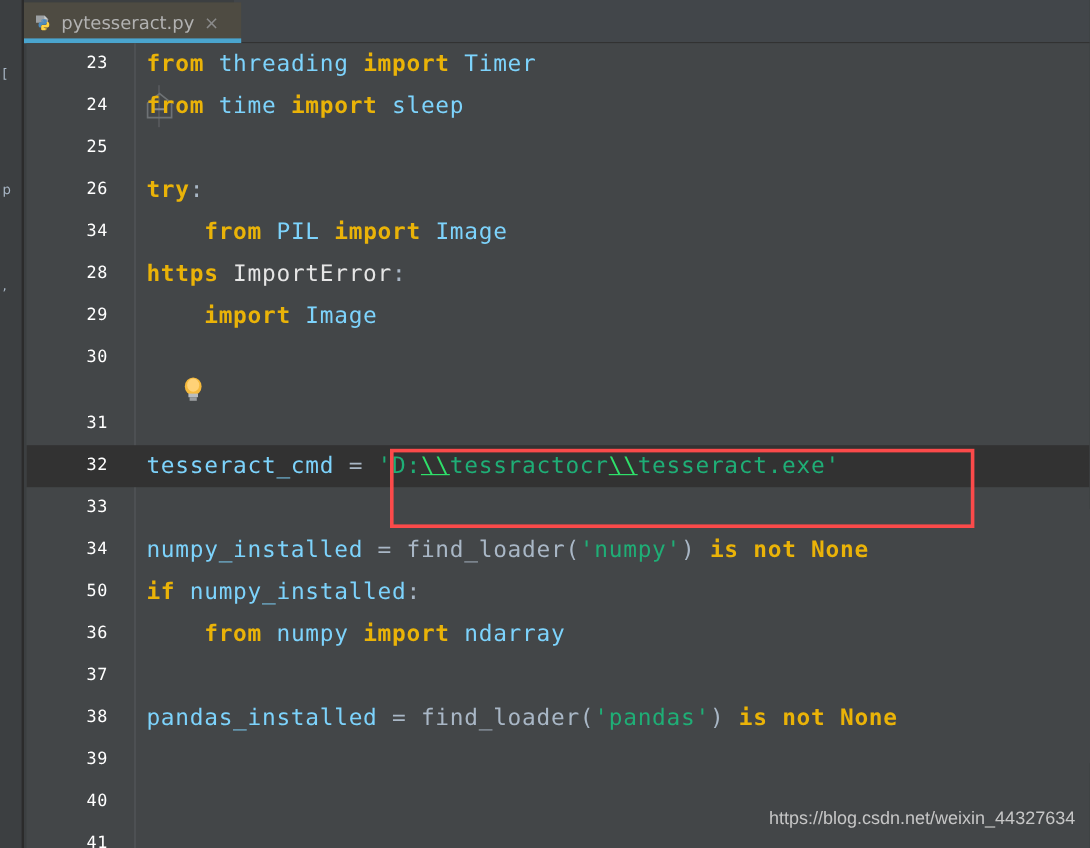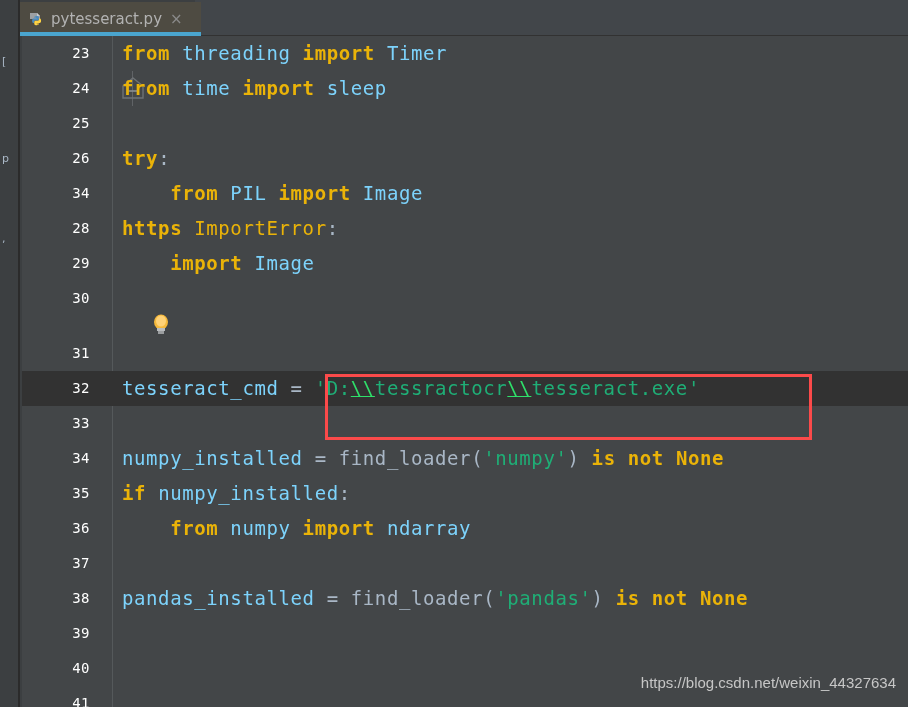--- a/index.html
+++ b/index.html
@@ -123,21 +123,21 @@
     font-family: "DejaVu Sans Mono", monospace;
     font-size: 19px;
     letter-spacing: 0.6px;
     white-space: pre;
   }
 
   
   .kw   { color: #eab308; font-weight: bold; }
   .id   { color: #7dd3fc; }
   .fn   { color: #a9b7c6; }
-  .bi   { color: #eab308; }
+  .bi   { color: #e5e5e5; }
   .str  { color: #1fae76; }
   .esc  { color: #2fe06a; text-decoration: underline; }
   .op   { color: #a9b7c6; }
   .pun  { color: #a9b7c6; }
 
   
   .fold {
     position: absolute;
     left: 98px; top: 4px;
     width: 26px; height: 26px;
@@ -263,21 +263,21 @@
         </div>
         <div class="row">
           <div class="lineno">33</div>
           <div class="code"></div>
         </div>
         <div class="row">
           <div class="lineno">34</div>
           <div class="code"><span class="id">numpy_installed</span><span class="op"> </span><span class="op">=</span><span class="op"> </span><span class="fn">find_loader</span><span class="pun">(</span><span class="str">'numpy'</span><span class="pun">)</span><span class="op"> </span><span class="kw">is</span><span class="op"> </span><span class="kw">not</span><span class="op"> </span><span class="kw">None</span></div>
         </div>
         <div class="row">
-          <div class="lineno">35</div>
+          <div class="lineno">50</div>
           <div class="code"><span class="kw">if</span><span class="op"> </span><span class="id">numpy_installed</span><span class="pun">:</span></div>
         </div>
         <div class="row">
           <div class="lineno">36</div>
           <div class="code"><span class="op">    </span><span class="kw">from</span><span class="op"> </span><span class="id">numpy</span><span class="op"> </span><span class="kw">import</span><span class="op"> </span><span class="id">ndarray</span></div>
         </div>
         <div class="row">
           <div class="lineno">37</div>
           <div class="code"></div>
         </div>

